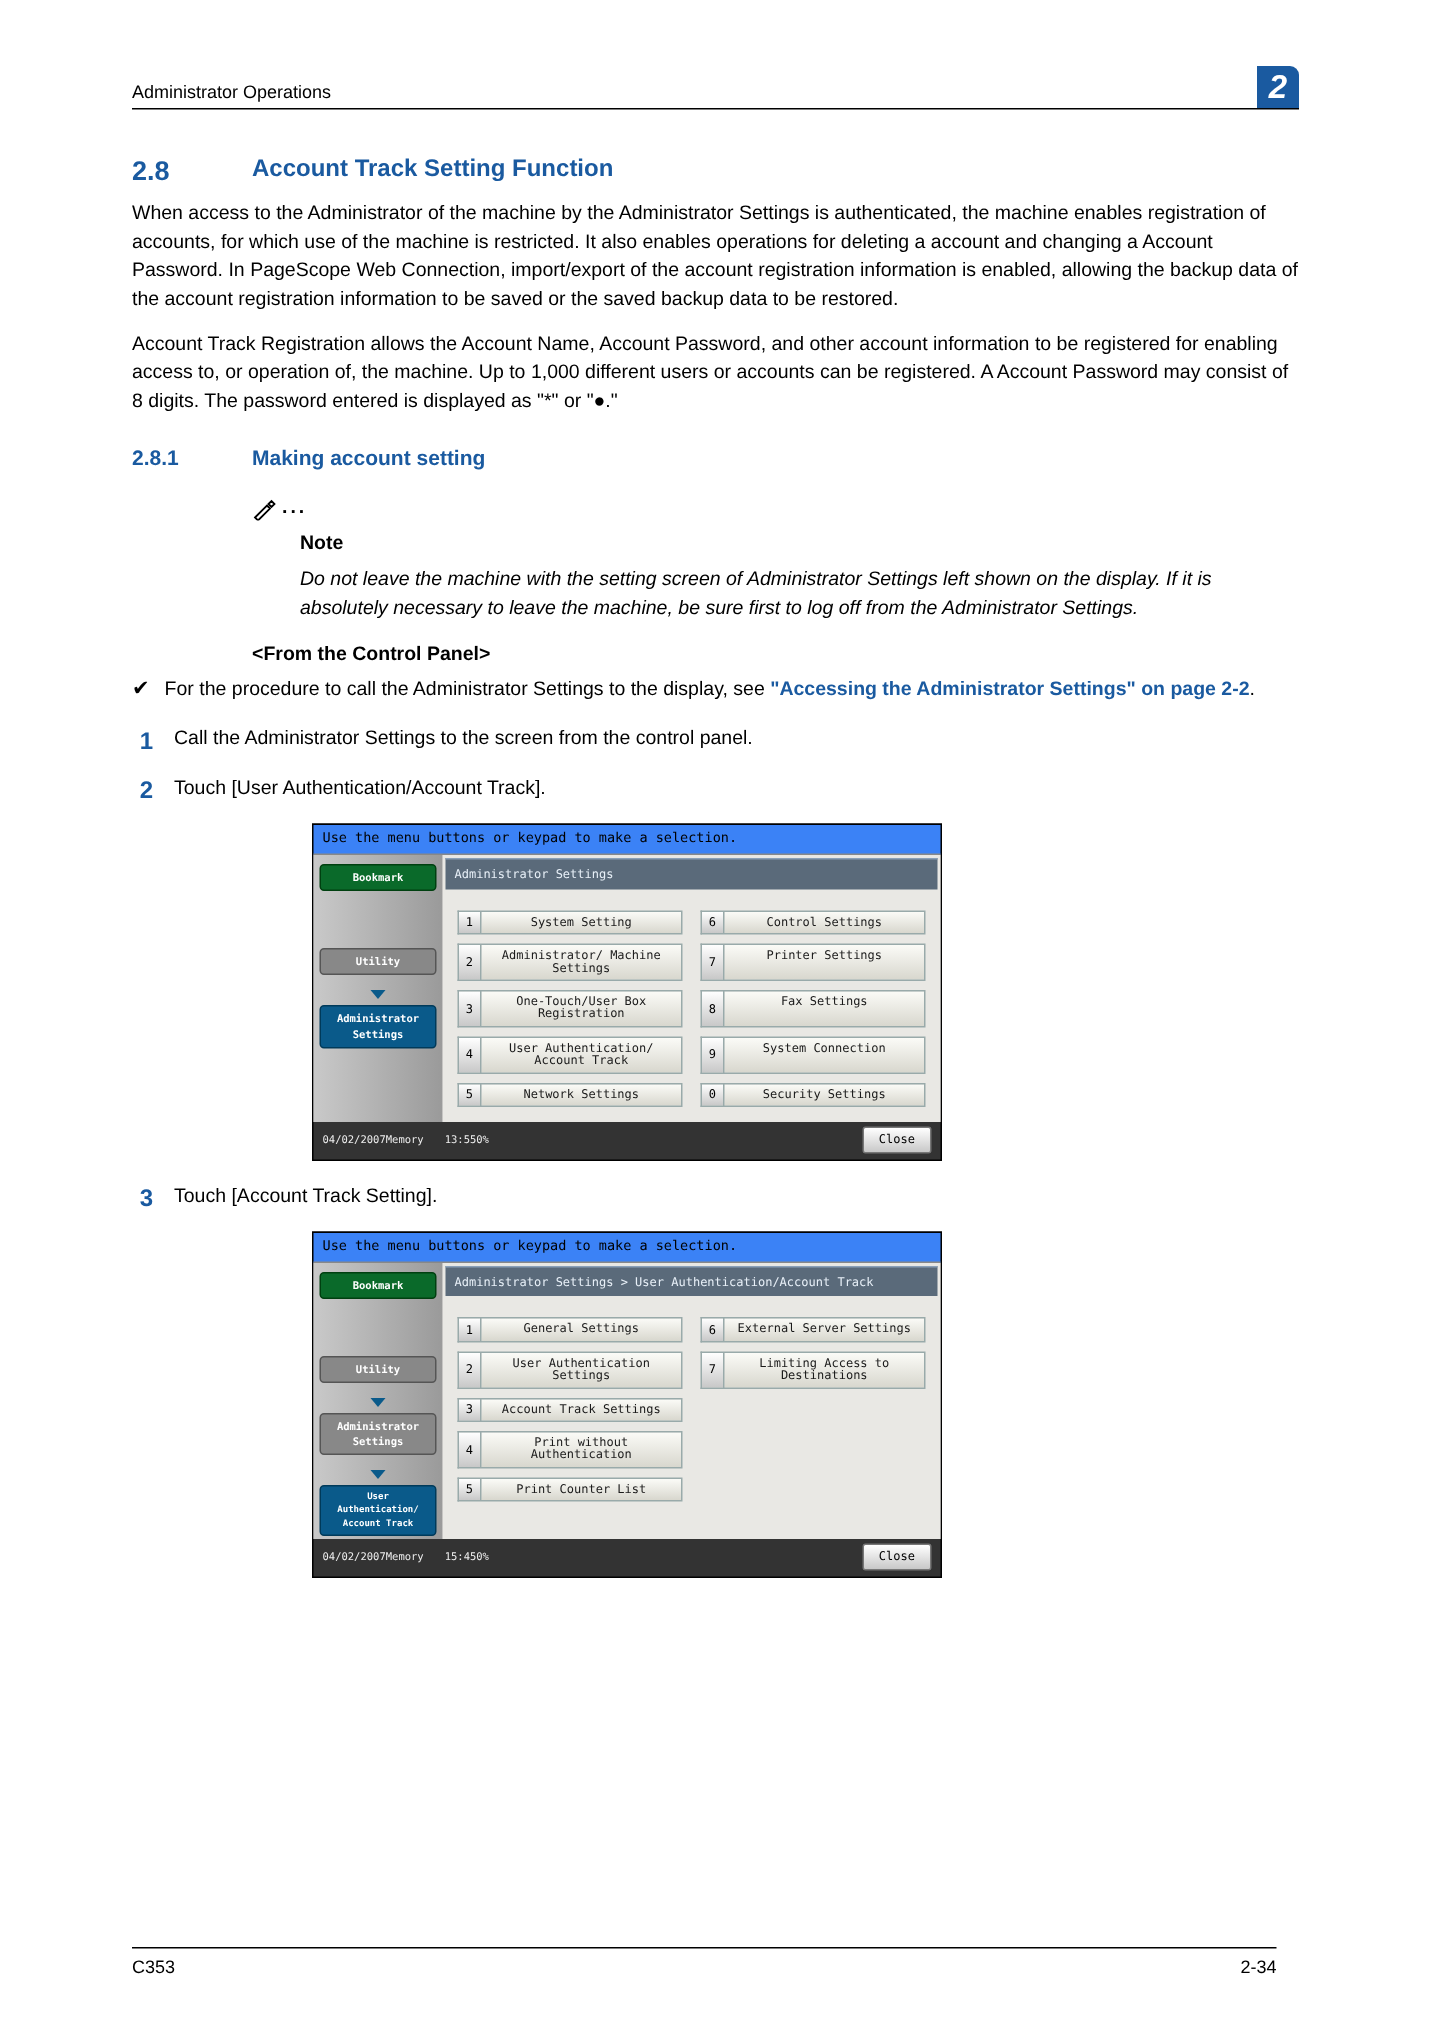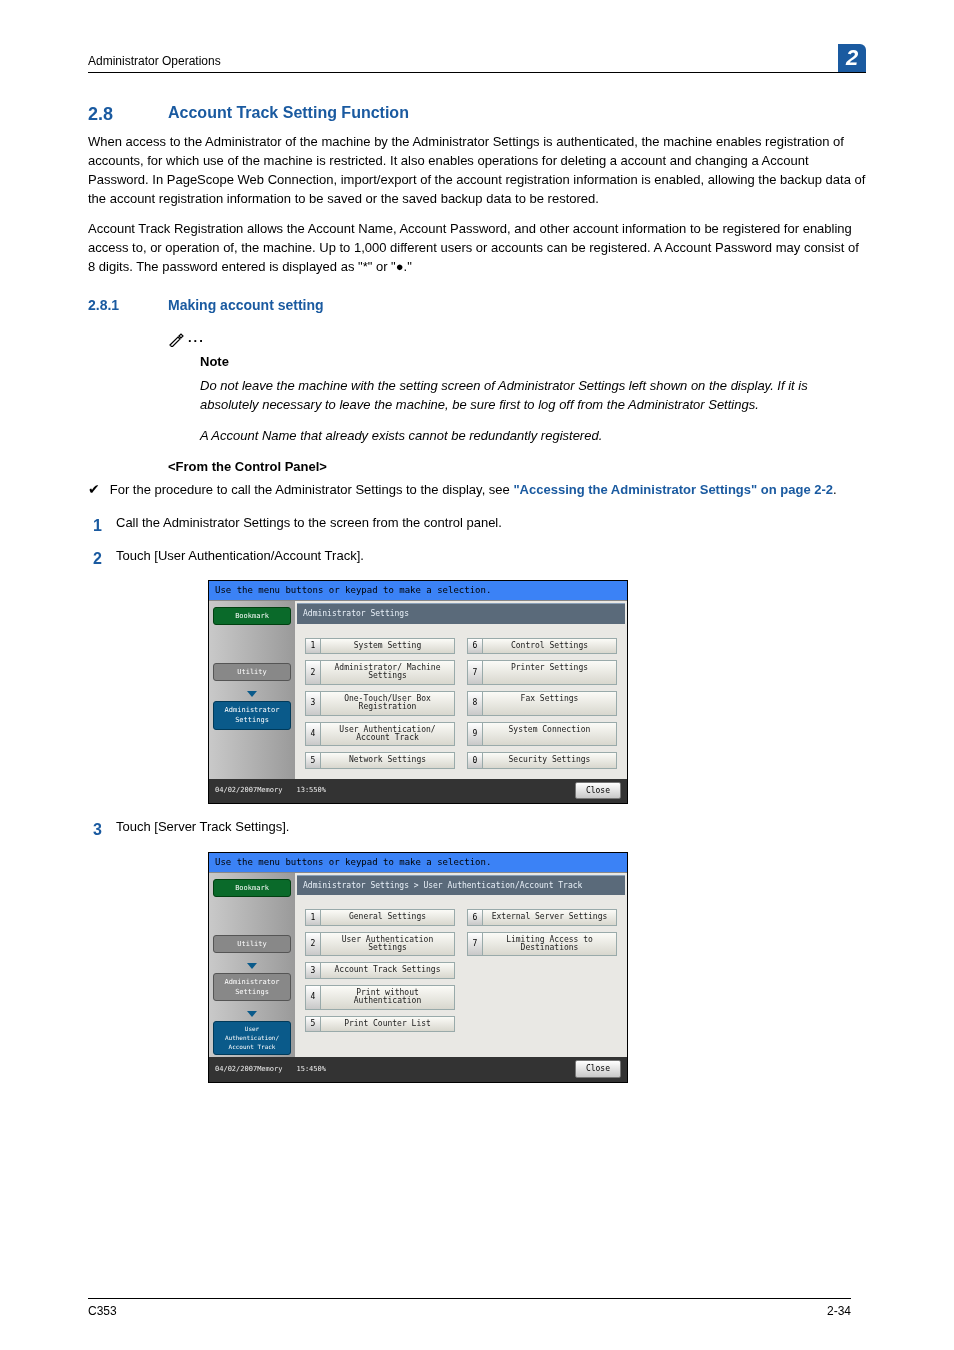--- a/index.html
+++ b/index.html
@@ -116,20 +116,21 @@
     gap: 10px;
   }
   .side-btn {
     background: #888;
     color: #fff;
     border: 1px solid #555;
     border-radius: 3px;
     text-align: center;
     padding: 3px 2px;
     font-size: 7px;
+    font-weight: bold;
   }
   .side-btn.dark { background: #0a5a8a; border-color:#003a5a; }
   .side-btn.green { background: #0a6a2a; border-color:#004010; }
   .arrow {
     width: 0; height: 0;
     border-left: 5px solid transparent;
     border-right: 5px solid transparent;
     border-top: 6px solid #0a5a8a;
     margin: 0 auto -6px;
   }
@@ -230,21 +231,20 @@
 
   <div class="indent" style="margin-top:14px;">
     <span class="note-icon">
       <svg width="16" height="16" viewBox="0 0 16 16">
           <path d="M2 14 L10 6 L12 8 L4 16 Z M11 5 L13 3 L15 5 L13 7 Z" fill="none" stroke="#000" stroke-width="1.2"></path>
         </svg>
       <span class="dots">...</span>
     </span>
     <div class="note-label" style="margin-left:32px;">Note</div>
     <div class="note-body p">Do not leave the machine with the setting screen of Administrator Settings left shown on the display. If it is absolutely necessary to leave the machine, be sure first to log off from the Administrator Settings.</div>
-    <div class="note-body p">A Account Name that already exists cannot be redundantly registered.</div>
   </div>
 
   <div class="indent panel-sub">&lt;From the Control Panel&gt;</div>
 
   <div class="indent bullet-row">
     <div class="check">✔</div>
     <div>
       <span>For the procedure to call the Administrator Settings to the display, see </span><span class="link">"Accessing the Administrator Settings" on page 2-2</span><span>.</span>
     </div>
   </div>
@@ -323,21 +323,21 @@
       <div class="left">
         <span>13:55</span>
         <span>0%</span>
       </div>
       <div class="close-btn">Close</div>
     </div>
   </div>
 
   <div class="indent step-row">
     <div class="step-num">3</div>
-    <div>Touch [Server Track Settings].</div>
+    <div>Touch [Account Track Setting].</div>
   </div>
 
   <div class="screen">
     <div class="scr-instr">Use the menu buttons or keypad to make a selection.</div>
     <div class="scr-body">
       <div class="sidebar">
         <div class="side-btn green">Bookmark</div>
         <div style="height:18px"></div>
         <div class="side-btn">Utility</div>
         <div class="arrow"></div>

